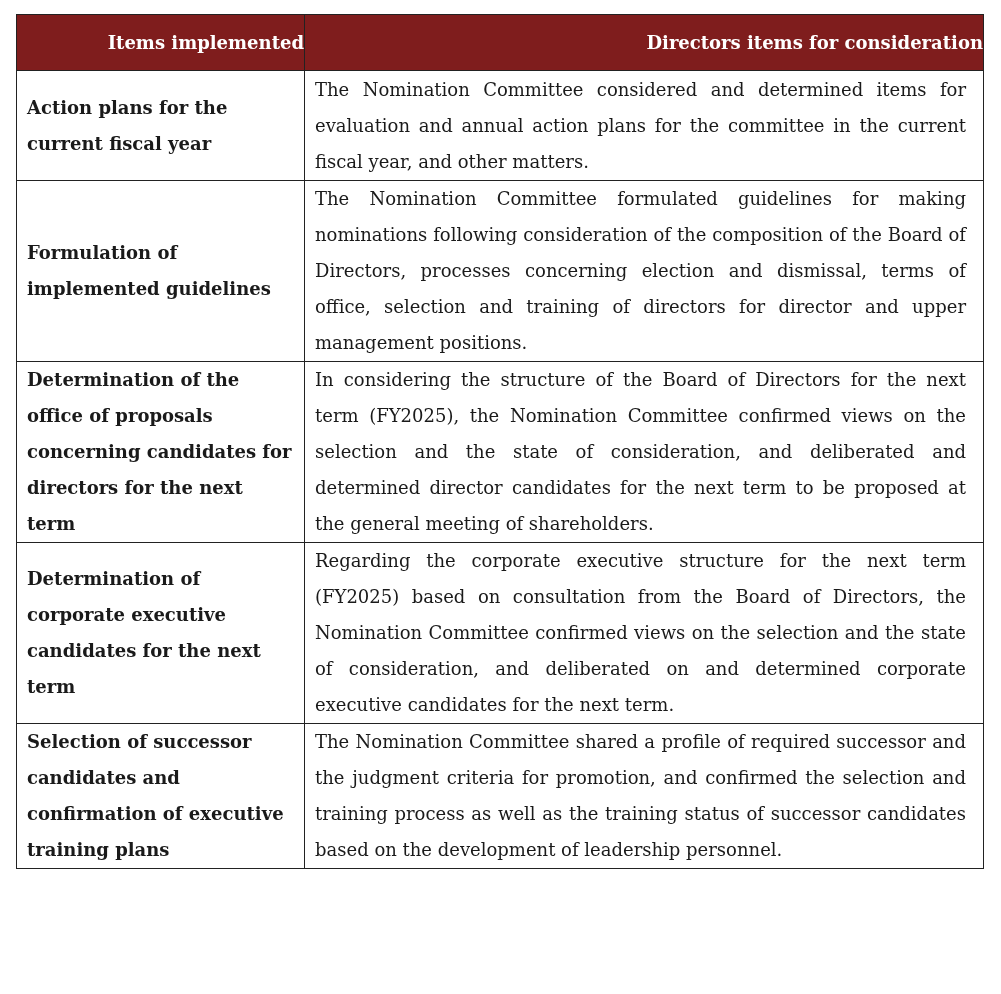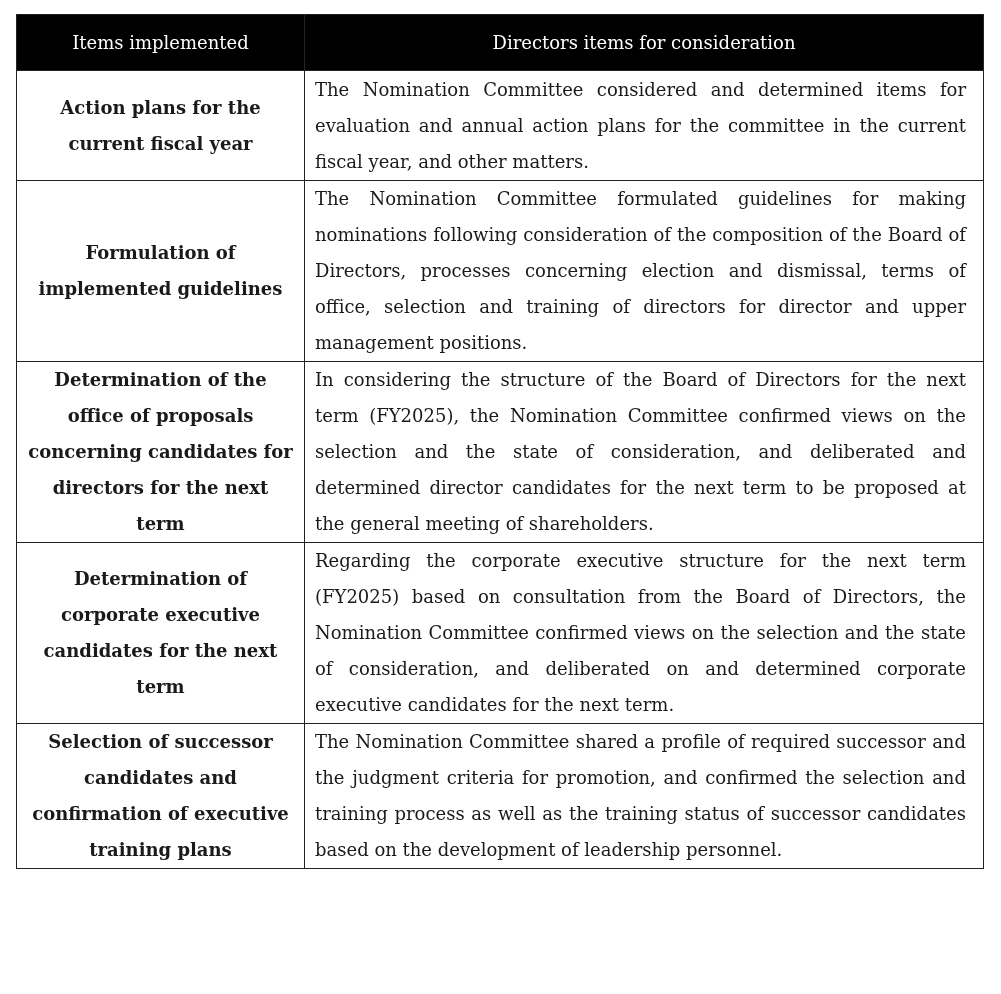--- a/index.html
+++ b/index.html
@@ -5,26 +5,26 @@
   html, body { margin: 0; padding: 0; background: #ffffff; }
   body { width: 1001px; height: 994px; position: relative; overflow: hidden; }
   table {
     position: absolute; left: 16px; top: 14px;
     width: 968px; border-collapse: collapse;
     font-family: "DejaVu Serif", "Liberation Serif", serif;
     color: #1a1a1a;
   }
   th, td { border: 1px solid #222; padding: 0; }
   th {
-    background: #000000; color: #ffffff; font-weight: normal;
-    font-size: 18px; height: 55px; text-align: center;
+    background: #7f1d1d; color: #ffffff; font-weight: bold;
+    font-size: 18px; height: 55px; text-align: right;
   }
   th.c1 { width: 287px; }
   td.item {
-    text-align: center; font-weight: bold; font-size: 18px;
+    text-align: left; font-weight: bold; font-size: 18px;
     line-height: 36px; padding: 0 10px;
   }
   td.desc {
     text-align: justify; font-size: 18px; line-height: 36px;
     padding: 0 17px 0 10px;
   }
 </style>
 </head>
 <body>
 

